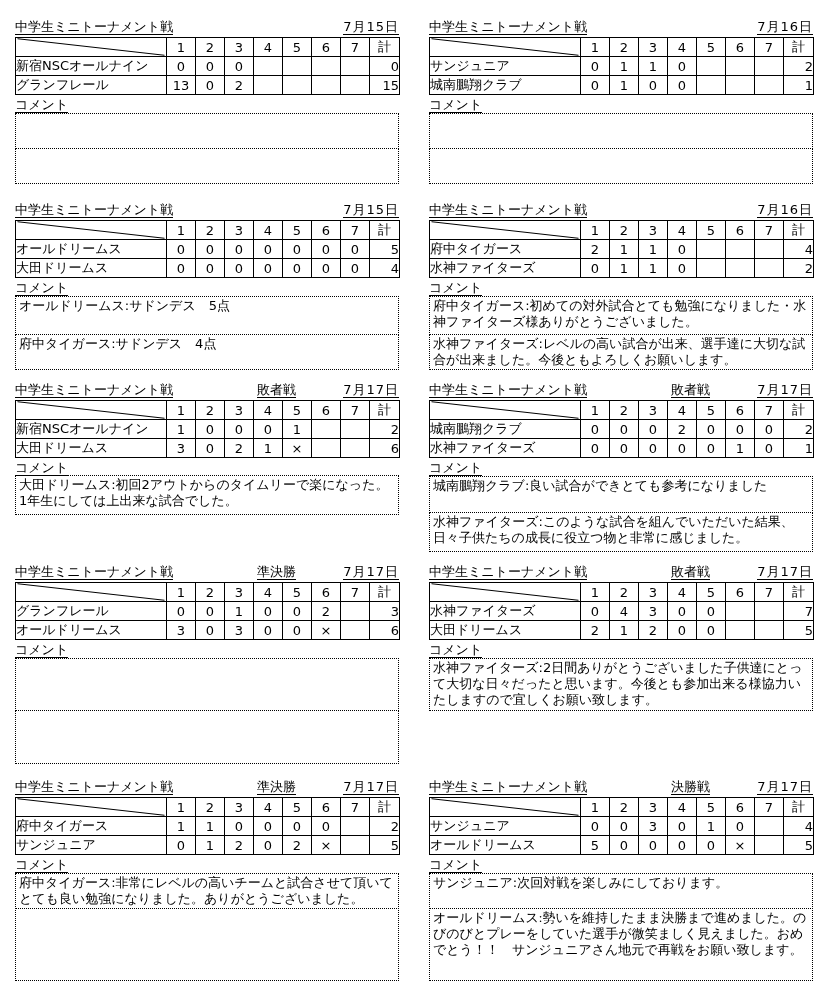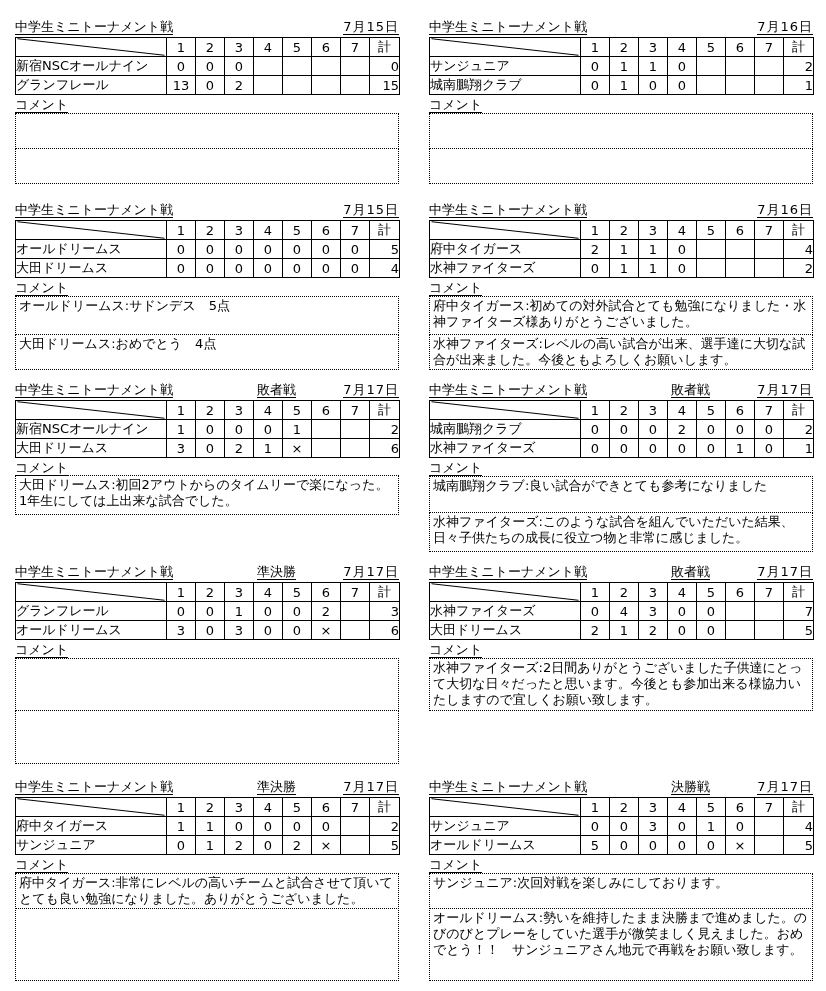--- a/index.html
+++ b/index.html
@@ -66,21 +66,21 @@
     line-height: 16px;
     overflow: hidden;
   }
   .cb2 { margin-top: -1px; }
 
   
   .r0 .cb1 { min-height: 36px; } .r0 .cb2 { min-height: 36px; }
   .r1 .cb1 { min-height: 39px; } .r1 .cb2 { min-height: 36px; }
   .r2 .cb1 { min-height: 37px; } .r2 .cb2 { min-height: 40px; }
   .r3 .cb1 { min-height: 53px; } .r3 .cb2 { min-height: 54px; }
-  .r4 .cb1 { min-height: 36px; } .r4 .cb2 { min-height: 73px; }
+  .r4 .cb1 { min-height: 36px; } .r4 .cb2 { min-height: 73px; font-family: Liberation Serif, serif; }
 </style>
 </head>
 <body>
 
 <div class="page" id="blocks-root">
     <div class="block r0" style="top: 20px; left: 15px;">
     <div class="title-row">
       <span class="t-title">中学生ミニトーナメント戦</span>
 
       <span class="t-date">7月15日</span>
@@ -256,21 +256,21 @@
           <td class="num">0</td>
           <td class="num">0</td>
           <td class="num">0</td>
           <td class="num">0</td>
           <td class="tot">4</td>
         </tr>
       </tbody>
     </table>
     <div class="comment-label">コメント</div>
     <div class="comment-box cb1">オールドリームス:サドンデス　5点</div>
-    <div class="comment-box cb2">大田ドリームス:おめでとう　4点</div>
+    <div class="comment-box cb2">府中タイガース:サドンデス　4点</div>
   </div>
     <div class="block r1" style="top: 203px; left: 429px;">
     <div class="title-row">
       <span class="t-title">中学生ミニトーナメント戦</span>
 
       <span class="t-date">7月16日</span>
     </div>
     <table class="score">
       <colgroup>
         <col style="width:151px">

